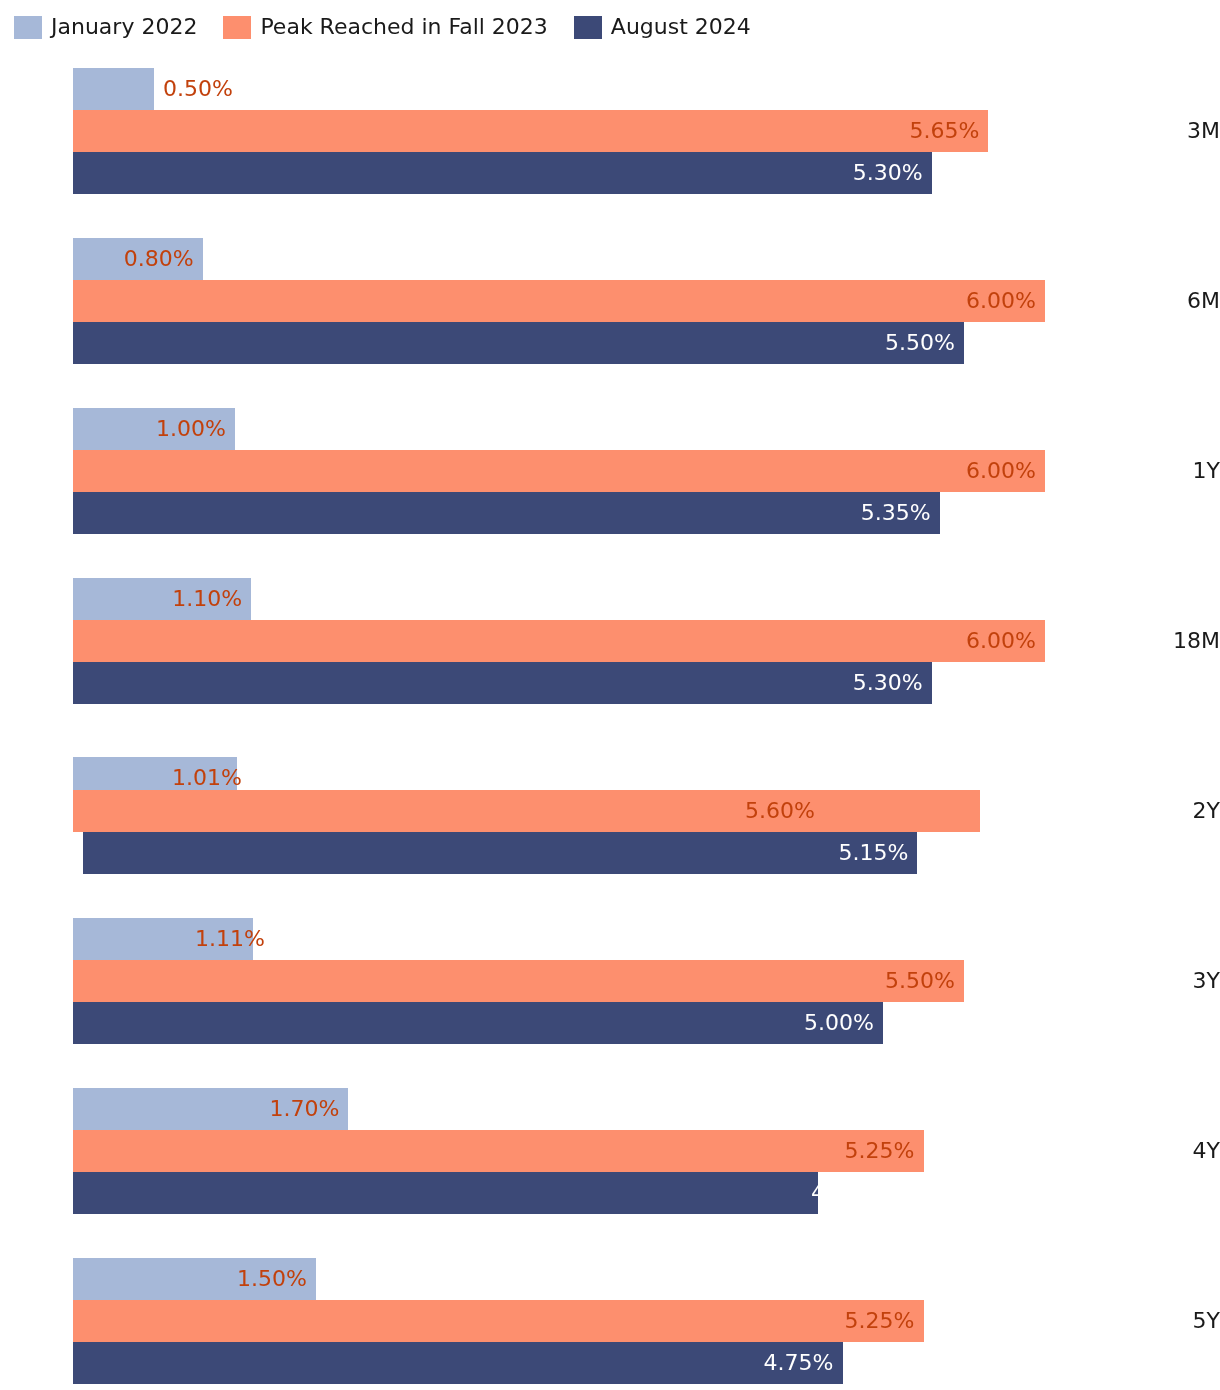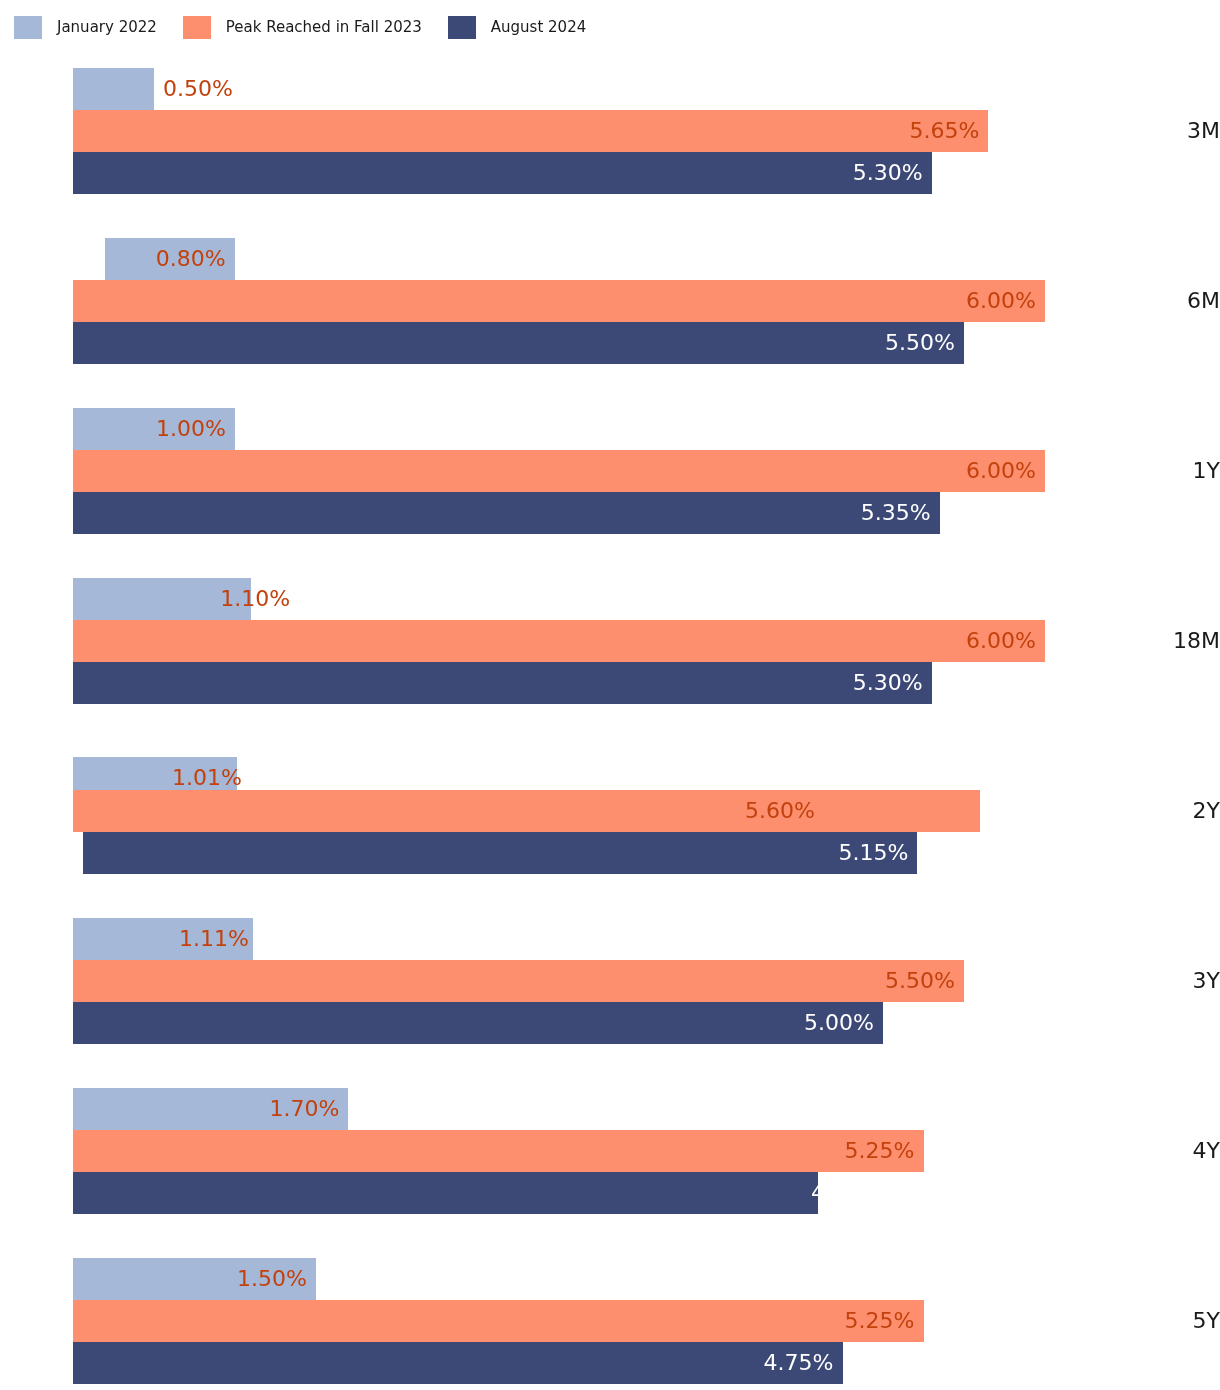--- a/index.html
+++ b/index.html
@@ -31,22 +31,22 @@
     align-items: center;
     margin-right: 26px;
   }
   .legend-swatch {
     width: 28px;
     height: 23px;
     display: block;
     flex: 0 0 auto;
   }
   .legend-label {
-    margin-left: 15px;
-    font-size: 15px;
+    margin-left: 9px;
+    font-size: 22px;
     color: #1a1a1a;
     white-space: nowrap;
     line-height: 1;
   }
 
   
   #plot {
     position: absolute;
     left: 0;
     top: 0;
@@ -135,21 +135,21 @@
           <div class="bar" title="3M Peak Reached in Fall 2023 5.65%" style="width: 915.3px; background: rgb(253, 143, 110);"></div>
           <div class="bar-value inside val-dark">5.65%</div>
         </div>
         <div class="bar-row" style="top: 84px; width: 858.6px;">
           <div class="bar" title="3M August 2024 5.30%" style="width: 858.6px; background: rgb(60, 73, 119);"></div>
           <div class="bar-value inside val-light">5.30%</div>
         </div>
       </div>
       <div class="group" style="top: 238px; height: 126px;">
         <div class="group-label" style="top: 52px;">6M</div>
-        <div class="bar-row" style="top: 0px; width: 129.6px; margin-left: 32px;">
+        <div class="bar-row" style="top: 0px; width: 129.6px;">
           <div class="bar" title="6M January 2022 0.80%" style="width: 129.6px; background: rgb(166, 184, 216);"></div>
           <div class="bar-value inside val-dark">0.80%</div>
         </div>
         <div class="bar-row" style="top: 42px; width: 972px;">
           <div class="bar" title="6M Peak Reached in Fall 2023 6.00%" style="width: 972px; background: rgb(253, 143, 110);"></div>
           <div class="bar-value inside val-dark">6.00%</div>
         </div>
         <div class="bar-row" style="top: 84px; width: 891px;">
           <div class="bar" title="6M August 2024 5.50%" style="width: 891px; background: rgb(60, 73, 119);"></div>
           <div class="bar-value inside val-light">5.50%</div>
@@ -165,21 +165,21 @@
           <div class="bar" title="1Y Peak Reached in Fall 2023 6.00%" style="width: 972px; background: rgb(253, 143, 110);"></div>
           <div class="bar-value inside val-dark">6.00%</div>
         </div>
         <div class="bar-row" style="top: 84px; width: 866.7px;">
           <div class="bar" title="1Y August 2024 5.35%" style="width: 866.7px; background: rgb(60, 73, 119);"></div>
           <div class="bar-value inside val-light">5.35%</div>
         </div>
       </div>
       <div class="group" style="top: 578px; height: 126px;">
         <div class="group-label" style="top: 52px;">18M</div>
-        <div class="bar-row" style="top: 0px; width: 178.2px; padding-left: 48px;">
+        <div class="bar-row" style="top: 0px; width: 178.2px;">
           <div class="bar" title="18M January 2022 1.10%" style="width: 178.2px; background: rgb(166, 184, 216);"></div>
           <div class="bar-value inside val-dark">1.10%</div>
         </div>
         <div class="bar-row" style="top: 42px; width: 972px;">
           <div class="bar" title="18M Peak Reached in Fall 2023 6.00%" style="width: 972px; background: rgb(253, 143, 110);"></div>
           <div class="bar-value inside val-dark">6.00%</div>
         </div>
         <div class="bar-row" style="top: 84px; width: 858.6px;">
           <div class="bar" title="18M August 2024 5.30%" style="width: 858.6px; background: rgb(60, 73, 119);"></div>
           <div class="bar-value inside val-light">5.30%</div>
@@ -195,21 +195,21 @@
           <div class="bar" title="2Y Peak Reached in Fall 2023 5.60%" style="width: 907.2px; background: rgb(253, 143, 110);"></div>
           <div class="bar-value inside val-dark">5.60%</div>
         </div>
         <div class="bar-row" style="top: 84px; width: 834.3px; margin-left: 10px;">
           <div class="bar" title="2Y August 2024 5.15%" style="width: 834.3px; background: rgb(60, 73, 119);"></div>
           <div class="bar-value inside val-light">5.15%</div>
         </div>
       </div>
       <div class="group" style="top: 918px; height: 126px;">
         <div class="group-label" style="top: 52px;">3Y</div>
-        <div class="bar-row" style="top: 0px; width: 185px;">
+        <div class="bar-row" style="top: 0px; width: 185px; padding-left: 16px;">
           <div class="bar" title="3Y January 2022 1.11%" style="width: 179.82px; background: rgb(166, 184, 216);"></div>
           <div class="bar-value inside val-dark">1.11%</div>
         </div>
         <div class="bar-row" style="top: 42px; width: 891px;">
           <div class="bar" title="3Y Peak Reached in Fall 2023 5.50%" style="width: 891px; background: rgb(253, 143, 110);"></div>
           <div class="bar-value inside val-dark">5.50%</div>
         </div>
         <div class="bar-row" style="top: 84px; width: 810px;">
           <div class="bar" title="3Y August 2024 5.00%" style="width: 810px; background: rgb(60, 73, 119);"></div>
           <div class="bar-value inside val-light">5.00%</div>

